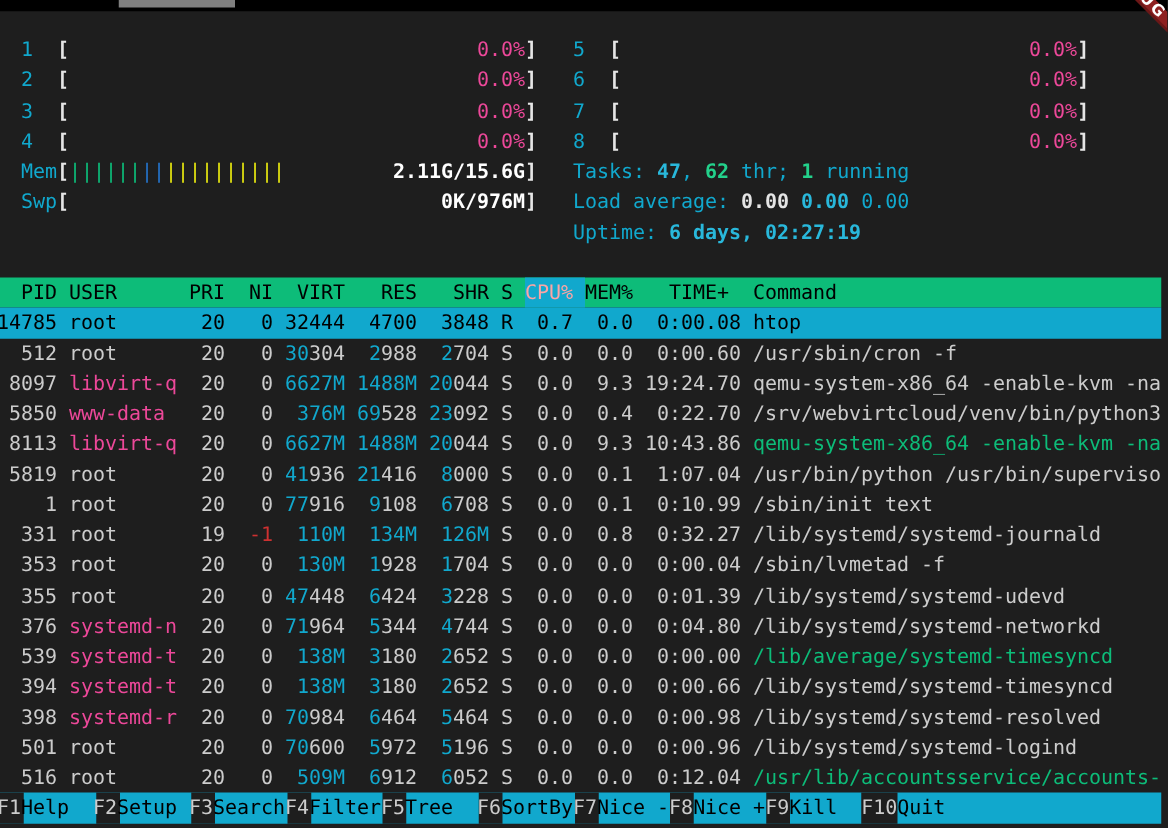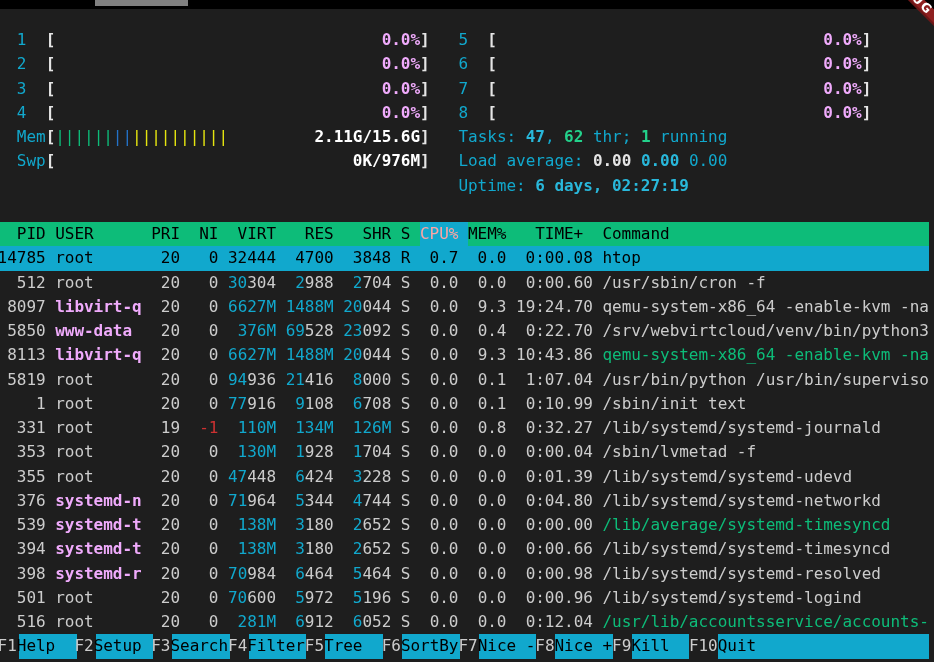--- a/index.html
+++ b/index.html
@@ -8,21 +8,21 @@
   #tab{position:absolute;left:95px;top:0;width:93px;height:6px;background:#808080;}
   pre#term{
     position:absolute;left:-2.4px;top:3.8px;margin:0;
     font-family:"DejaVu Sans Mono","Liberation Mono",monospace;
     font-size:16px;line-height:24.25px;letter-spacing:-0.033px;
     color:#cccccc;font-variant-ligatures:none;
   }
   .c{color:#11a8cd;}
   .bc{color:#29b8db;font-weight:bold;}
   .w{color:#e5e5e5;font-weight:bold;}
-  .d{color:#f0abfc;font-weight:bold;}
+  .d{color:#ec4899;font-weight:normal;}
   .m{color:#ffffff;font-weight:bold;}
   .g{color:#0dbc79;}
   .bg{color:#23d18b;font-weight:bold;margin-top:15px;}
   .y{color:#e5e510;}
   .bl{color:#2472c8;}
   .r{color:#cd3131;}
   .hdr{color:#000;}
   .hs{color:#fca5a5;}
   .sel{color:#000;}
   .fk{color:#000;margin-top:20px;}
@@ -57,31 +57,31 @@
   <span class="c">Mem</span><span class="w">[</span><span class="g">||||||</span><span class="bl">||</span><span class="y">||||||||||</span>         <span class="m">2.11G/15.6G</span><span class="w">]</span>   <span class="c">Tasks: </span><span class="bc">47</span><span class="c">, </span><span class="bg">62</span><span class="c"> thr; </span><span class="bg">1</span><span class="c"> running</span>                     
   <span class="c">Swp</span><span class="w">[</span>                               <span class="m">0K/976M</span><span class="w">]</span>   <span class="c">Load average: </span><span class="w">0.00</span> <span class="bc">0.00</span><span class="c"> </span><span class="c">0.00</span>                     
                                                 <span class="c">Uptime: </span><span class="bc">6 days, 02:27:19</span>                         
                                                                                                  
 <span class="hdr">  PID USER      PRI  NI  VIRT   RES   SHR S </span><span class="hs">CPU% </span><span class="hdr">MEM%   TIME+  Command                           </span>
 <span class="sel">14785 root       20   0 32444  4700  3848 R  0.7  0.0  0:00.08 htop                              </span>
   512 root       20   0 <span class="c">30</span>304  <span class="c">2</span>988  <span class="c">2</span>704 S  0.0  0.0  0:00.60 /usr/sbin/cron -f                 
  8097 <span class="d">libvirt-q</span>  20   0 <span class="c">6627M</span> <span class="c">1488M</span> <span class="c">20</span>044 S  0.0  9.3 19:24.70 qemu-system-x86_64 -enable-kvm -na
  5850 <span class="d">www-data </span>  20   0  <span class="c">376M</span> <span class="c">69</span>528 <span class="c">23</span>092 S  0.0  0.4  0:22.70 /srv/webvirtcloud/venv/bin/python3
  8113 <span class="d">libvirt-q</span>  20   0 <span class="c">6627M</span> <span class="c">1488M</span> <span class="c">20</span>044 S  0.0  9.3 10:43.86 <span class="g">qemu-system-x86_64 -enable-kvm -na</span>
- 5819 root       20   0 <span class="c">94</span>936 <span class="c">21</span>416  <span class="c">8</span>000 S  0.0  0.1  1:07.04 /usr/bin/python /usr/bin/superviso
+ 5819 root       20   0 <span class="c">41</span>936 <span class="c">21</span>416  <span class="c">8</span>000 S  0.0  0.1  1:07.04 /usr/bin/python /usr/bin/superviso
     1 root       20   0 <span class="c">77</span>916  <span class="c">9</span>108  <span class="c">6</span>708 S  0.0  0.1  0:10.99 /sbin/init text                   
   331 root       19  <span class="r">-1</span>  <span class="c">110M</span>  <span class="c">134M</span>  <span class="c">126M</span> S  0.0  0.8  0:32.27 /lib/systemd/systemd-journald     
   353 root       20   0  <span class="c">130M</span>  <span class="c">1</span>928  <span class="c">1</span>704 S  0.0  0.0  0:00.04 /sbin/lvmetad -f                  
   355 root       20   0 <span class="c">47</span>448  <span class="c">6</span>424  <span class="c">3</span>228 S  0.0  0.0  0:01.39 /lib/systemd/systemd-udevd        
   376 <span class="d">systemd-n</span>  20   0 <span class="c">71</span>964  <span class="c">5</span>344  <span class="c">4</span>744 S  0.0  0.0  0:04.80 /lib/systemd/systemd-networkd     
   539 <span class="d">systemd-t</span>  20   0  <span class="c">138M</span>  <span class="c">3</span>180  <span class="c">2</span>652 S  0.0  0.0  0:00.00 <span class="g">/lib/average/systemd-timesyncd</span>    
   394 <span class="d">systemd-t</span>  20   0  <span class="c">138M</span>  <span class="c">3</span>180  <span class="c">2</span>652 S  0.0  0.0  0:00.66 /lib/systemd/systemd-timesyncd    
   398 <span class="d">systemd-r</span>  20   0 <span class="c">70</span>984  <span class="c">6</span>464  <span class="c">5</span>464 S  0.0  0.0  0:00.98 /lib/systemd/systemd-resolved     
   501 root       20   0 <span class="c">70</span>600  <span class="c">5</span>972  <span class="c">5</span>196 S  0.0  0.0  0:00.96 /lib/systemd/systemd-logind       
-  516 root       20   0  <span class="c">281M</span>  <span class="c">6</span>912  <span class="c">6</span>052 S  0.0  0.0  0:12.04 <span class="g">/usr/lib/accountsservice/accounts-</span>
+  516 root       20   0  <span class="c">509M</span>  <span class="c">6</span>912  <span class="c">6</span>052 S  0.0  0.0  0:12.04 <span class="g">/usr/lib/accountsservice/accounts-</span>
 <span class="fkey">F1</span><span class="fk">Help  </span><span class="fkey">F2</span><span class="fk">Setup </span><span class="fkey">F3</span><span class="fk">Search</span><span class="fkey">F4</span><span class="fk">Filter</span><span class="fkey">F5</span><span class="fk">Tree  </span><span class="fkey">F6</span><span class="fk">SortBy</span><span class="fkey">F7</span><span class="fk">Nice -</span><span class="fkey">F8</span><span class="fk">Nice +</span><span class="fkey">F9</span><span class="fk">Kill  </span><span class="fkey">F10</span><span class="fk">Quit  </span><span class="fk">                </span></pre>
 <svg id="ribbon" width="934" height="662" viewBox="0 0 934 662">
   <g transform="translate(908.2,0) rotate(45)">
     <rect x="-60" y="-11.5" width="190" height="11.5" fill="#8e2020"></rect>
     <rect x="-60" y="-2" width="190" height="2" fill="#6b1717"></rect>
     <text x="-3.5" y="-3.0" text-anchor="middle" font-family="DejaVu Sans, Liberation Sans, sans-serif" font-size="12.5" font-weight="bold" fill="#ffffff" letter-spacing="1.6">DEBUG</text>
   </g>
 </svg>
 
 </body></html>

